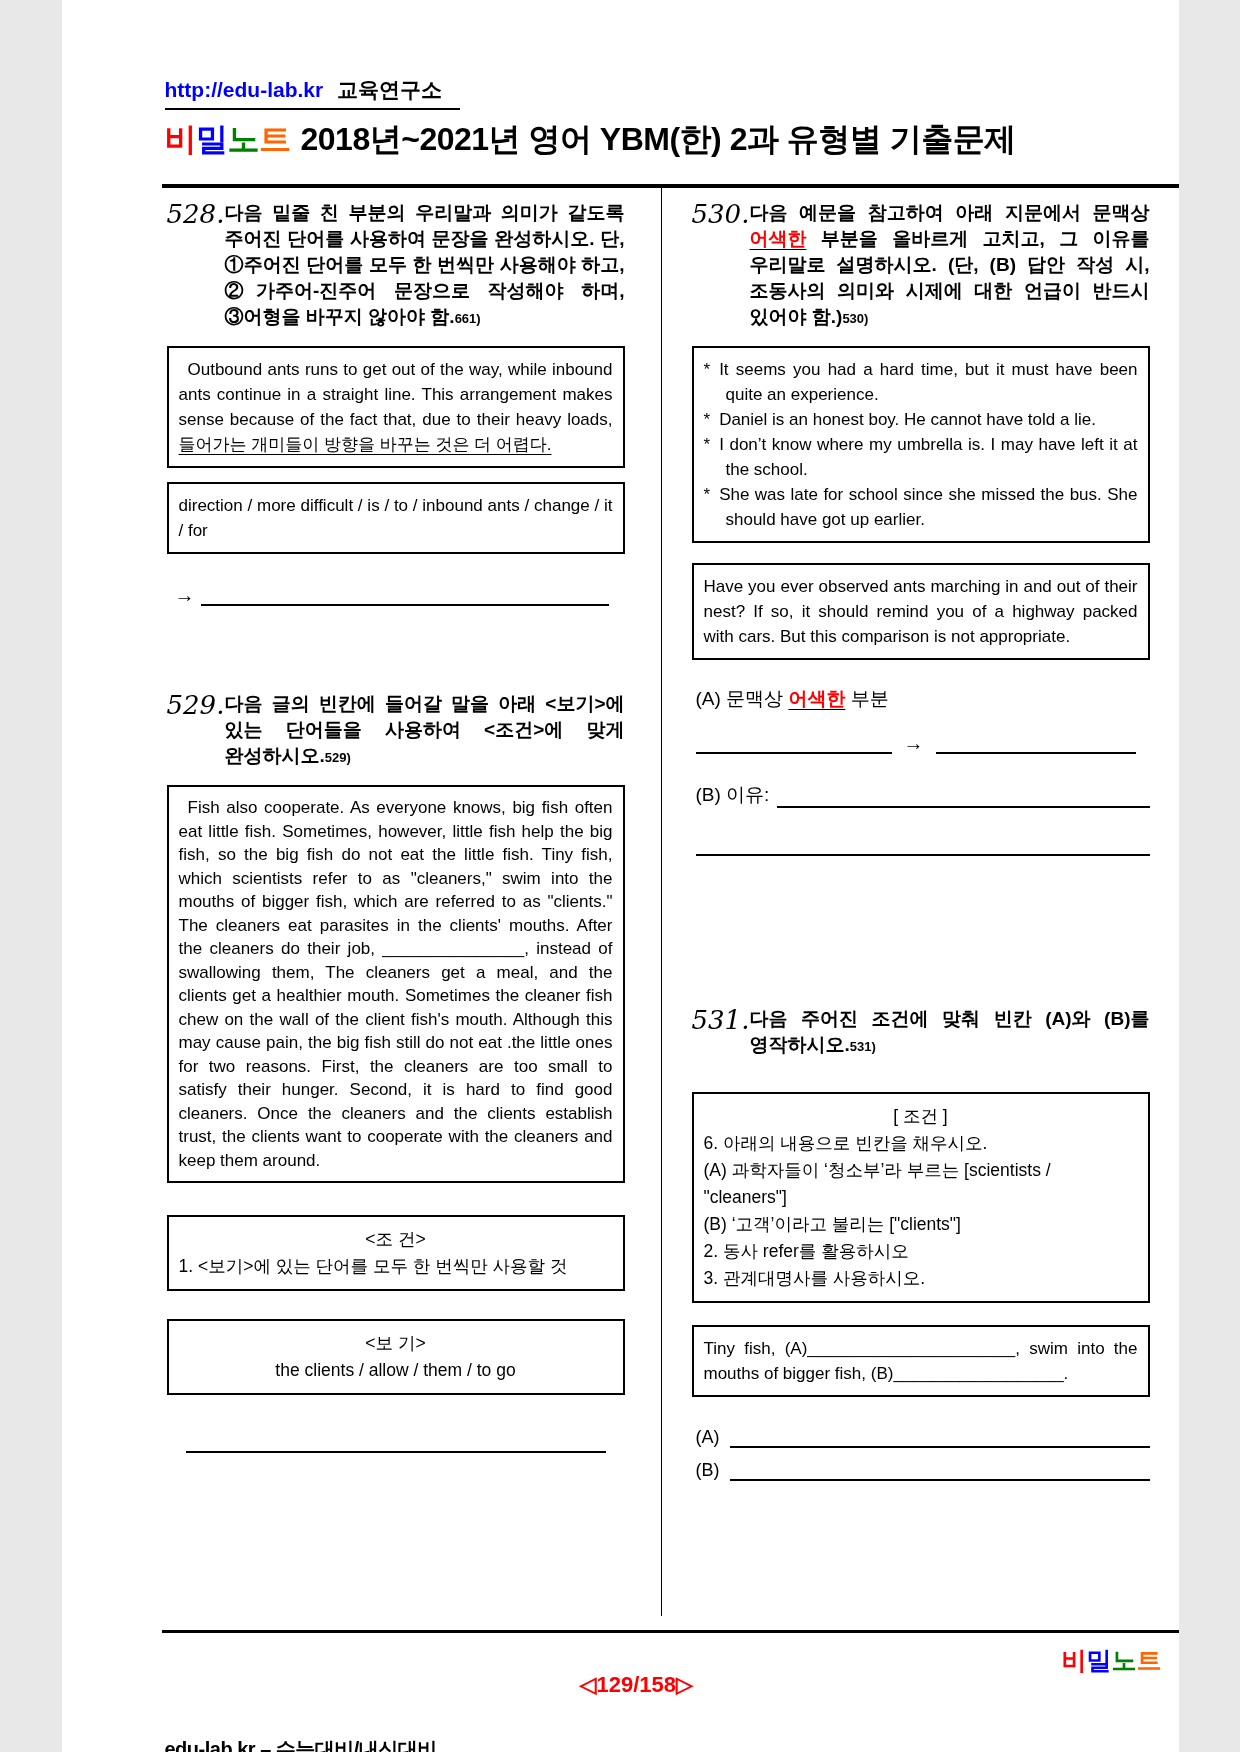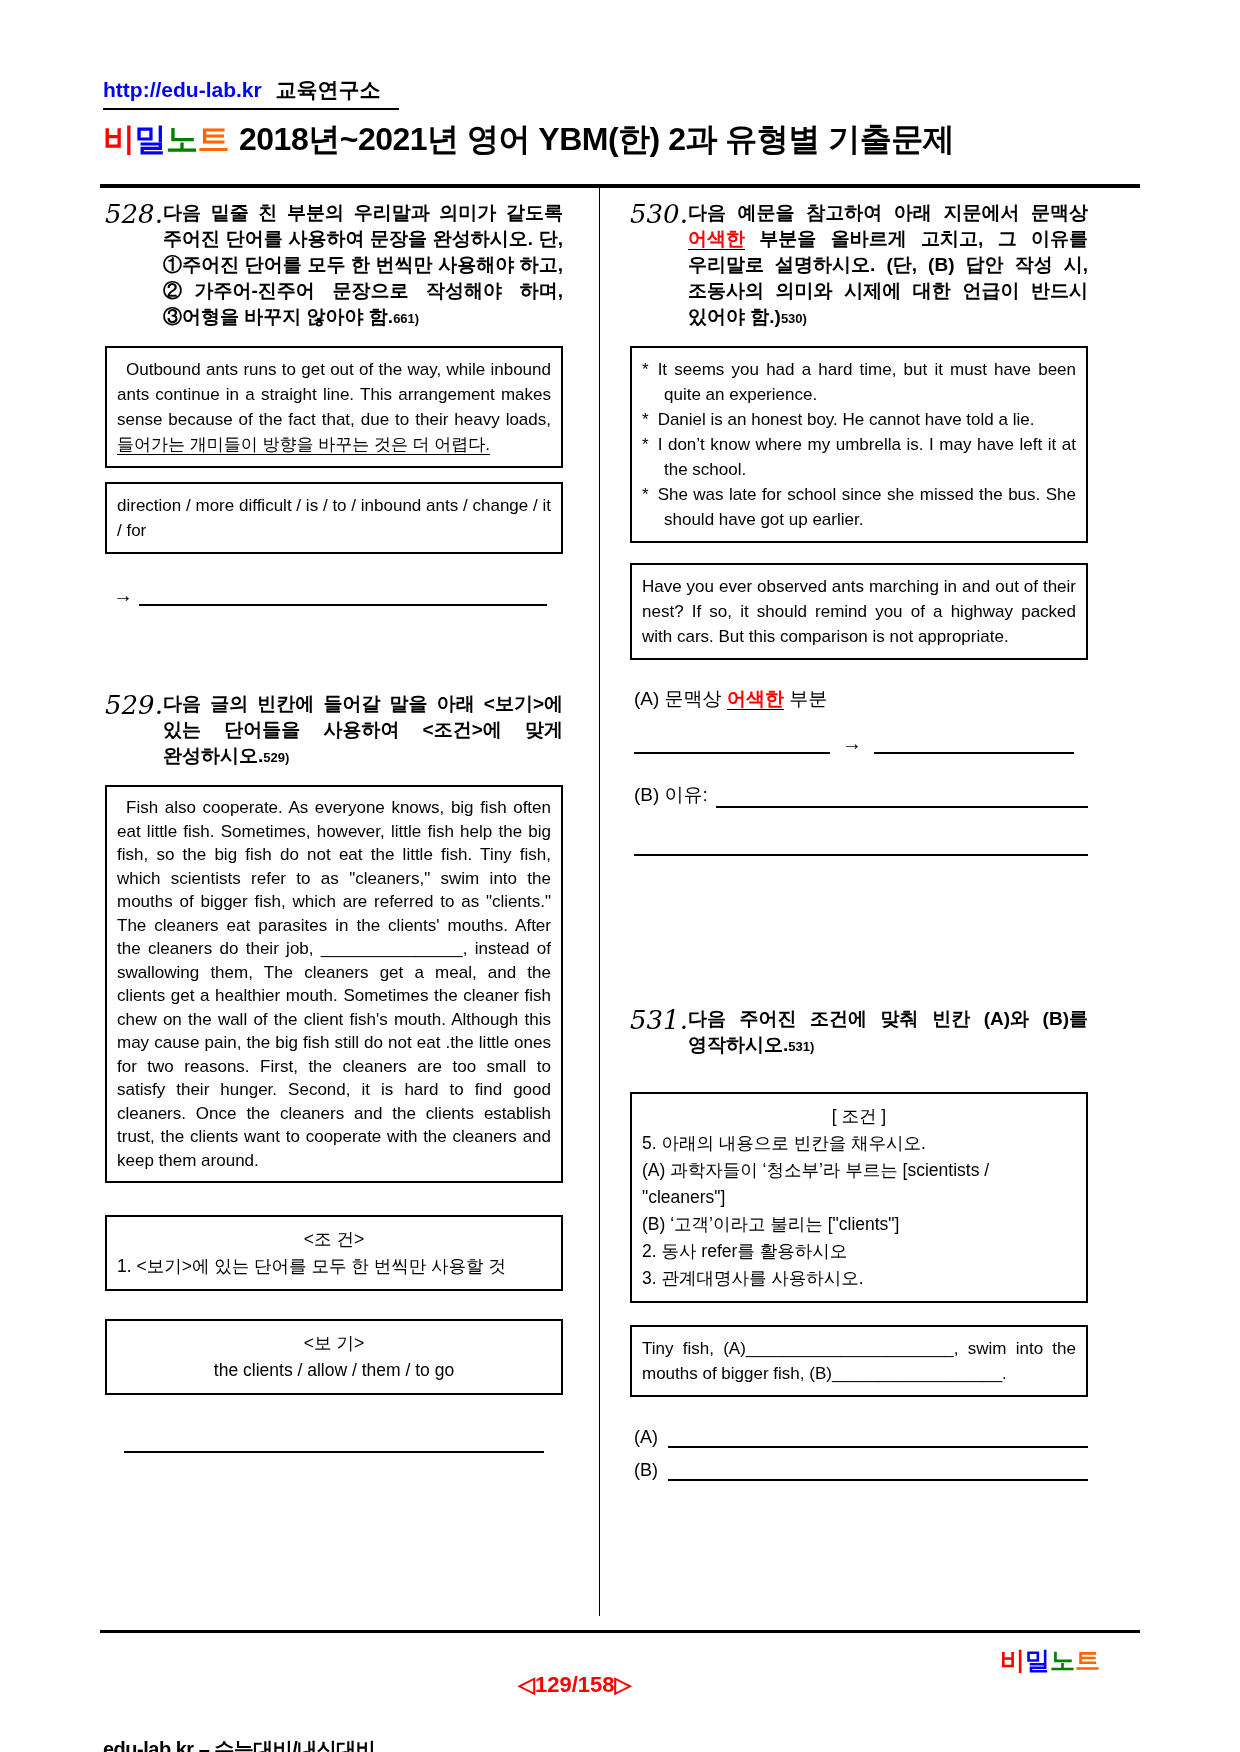--- a/index.html
+++ b/index.html
@@ -1,19 +1,19 @@
 <!DOCTYPE html>
 <html><head>
 <meta charset="utf-8">
 <style>
   * { box-sizing: border-box; }
   html,body { margin:0; padding:0; background:#e8e8e8; }
   .page {
     position: relative;
-    width: 1240px; height: 1752px;
+    width: 1117px; height: 1752px;
     background: #ffffff;
     color: #000;
     font-family: "Liberation Sans", sans-serif;
     overflow: hidden;
     margin: 0 auto;
   }
 
   
   .site-line {
     position: absolute; left: 103px; top: 76px;
@@ -197,21 +197,21 @@
       <span class="blank"></span>
     </div>
 
     <div class="question q531">
       <div class="qnum">531.</div>
       <div class="qtext"><span>다음 주어진 조건에 맞춰 빈칸 (A)와 (B)를 영작하시오.</span><span class="note">531)</span></div>
     </div>
 
     <div class="box cond-box">
       <div class="cond-title">[ 조건 ]</div>
-      <div class="cond-line">5. 아래의 내용으로 빈칸을 채우시오.</div>
+      <div class="cond-line">6. 아래의 내용으로 빈칸을 채우시오.</div>
       <div class="cond-line">(A) 과학자들이 ‘청소부’라 부르는 [scientists / "cleaners"]</div>
       <div class="cond-line">(B) ‘고객’이라고 불리는 ["clients"]</div>
       <div class="cond-line">2. 동사 refer를 활용하시오</div>
       <div class="cond-line">3. 관계대명사를 사용하시오.</div>
     </div>
 
     <div class="box fill-box"><span>Tiny fish, (A)______________________, swim into the mouths of bigger fish, (B)__________________.</span></div>
 
     <div class="ans-row" style="margin-top:30px">
       <span>(A)</span>

